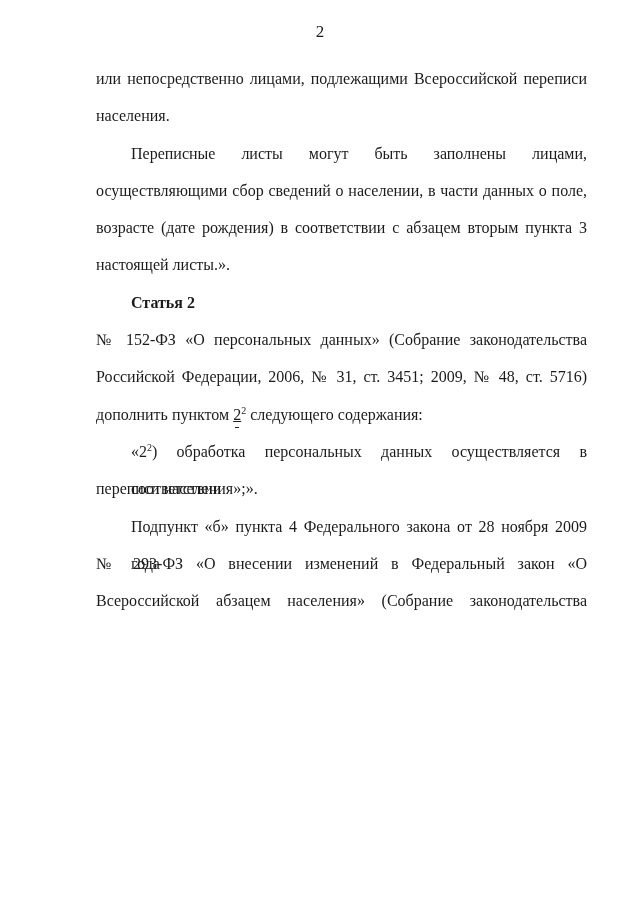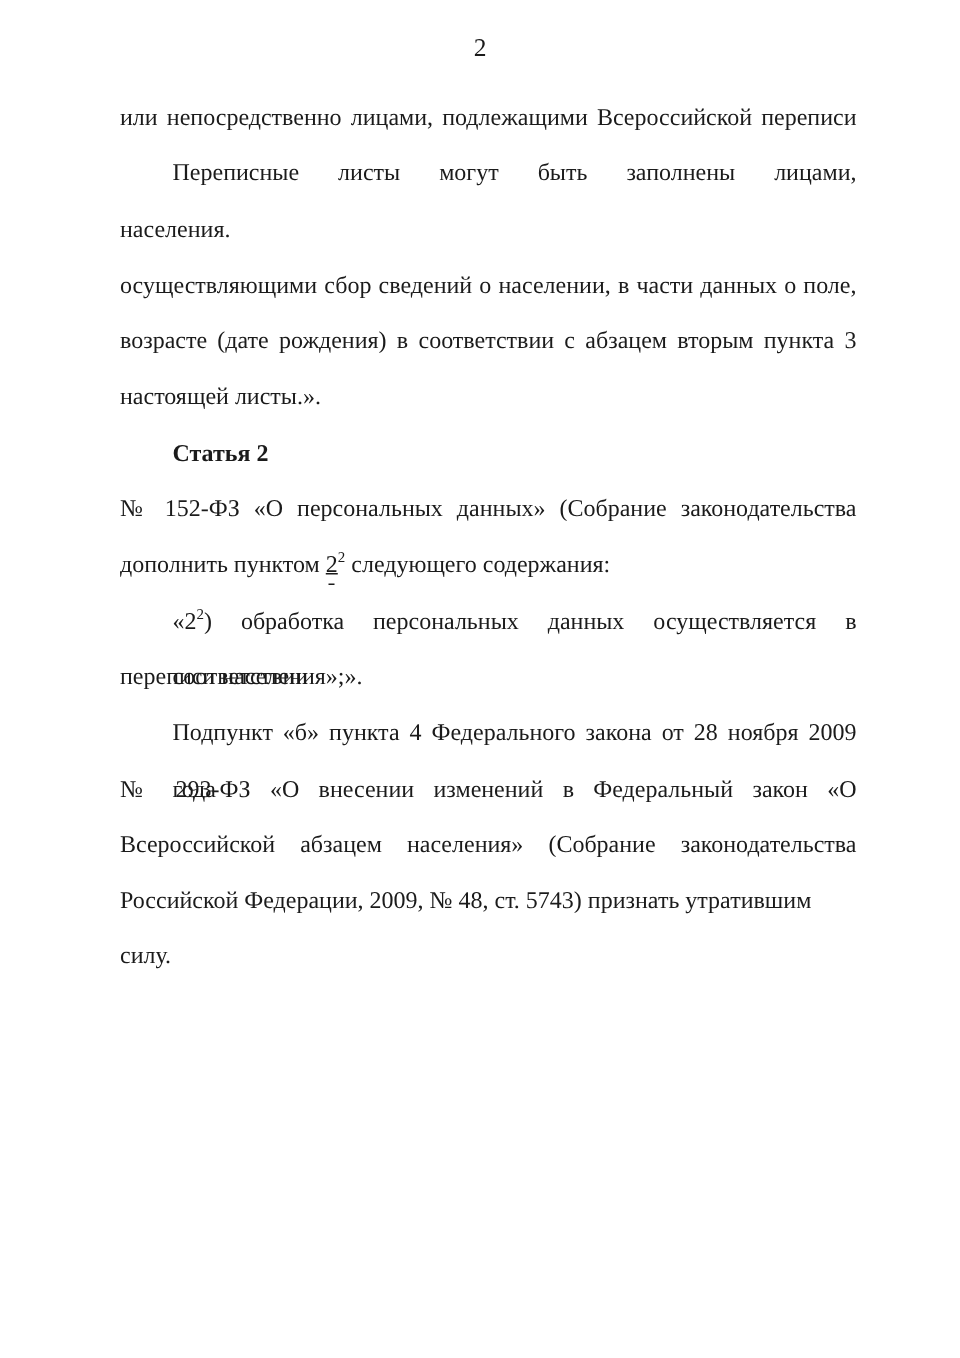--- a/index.html
+++ b/index.html
@@ -21,21 +21,21 @@
     top: 22px;
     left: 0;
     width: 640px;
     text-align: center;
     font-size: 17px;
     line-height: 20px;
   }
   .content {
     position: absolute;
     top: 60px;
-    left: 80px;
+    left: 96px;
     width: 491px;
     font-size: 16px;
     line-height: 37.3px;
   }
   .line {
     height: 37.3px;
     text-align: left;
     white-space: normal;
   }
   .line.justify {
@@ -62,28 +62,28 @@
     border-bottom: 1.5px solid #1b1b1b;
   }
 </style>
 </head>
 <body>
 
 <div class="page">
   <div class="page-number">2</div>
   <div class="content">
       <div class="line justify">или непосредственно лицами, подлежащими Всероссийской переписи</div>
+      <div class="line">населения.</div>
       <div class="line indent justify">Переписные листы могут быть заполнены лицами,</div>
-      <div class="line">населения.</div>
       <div class="line justify">осуществляющими сбор сведений о населении, в части данных о поле,</div>
       <div class="line justify">возрасте (дате рождения) в соответствии с абзацем вторым пункта 3</div>
       <div class="line">настоящей листы.».</div>
       <div class="line indent bold">Статья 2</div>
       <div class="line justify">№ 152-ФЗ «О персональных данных» (Собрание законодательства</div>
+      <div class="line justify">Российской Федерации, 2006, № 31, ст. 3451; 2009, № 48, ст. 5716)</div>
       <div class="line"><span>дополнить пунктом </span><span class="base-underlined">2</span><span class="superscript">2</span><span> следующего содержания:</span></div>
       <div class="line indent justify"><span>«2</span><span class="superscript">2</span><span>) обработка персональных данных осуществляется в соответствии</span></div>
       <div class="line">переписи населения»;».</div>
       <div class="line indent justify">Подпункт «б» пункта 4 Федерального закона от 28 ноября 2009 года</div>
       <div class="line justify">№ 293-ФЗ «О внесении изменений в Федеральный закон «О</div>
       <div class="line justify">Всероссийской абзацем населения» (Собрание законодательства</div>
-      <div class="line">Российской Федерации, 2009, № 48, ст. 5743) признать утратившим силу.</div>
     </div>
 </div>
 
 </body></html>

